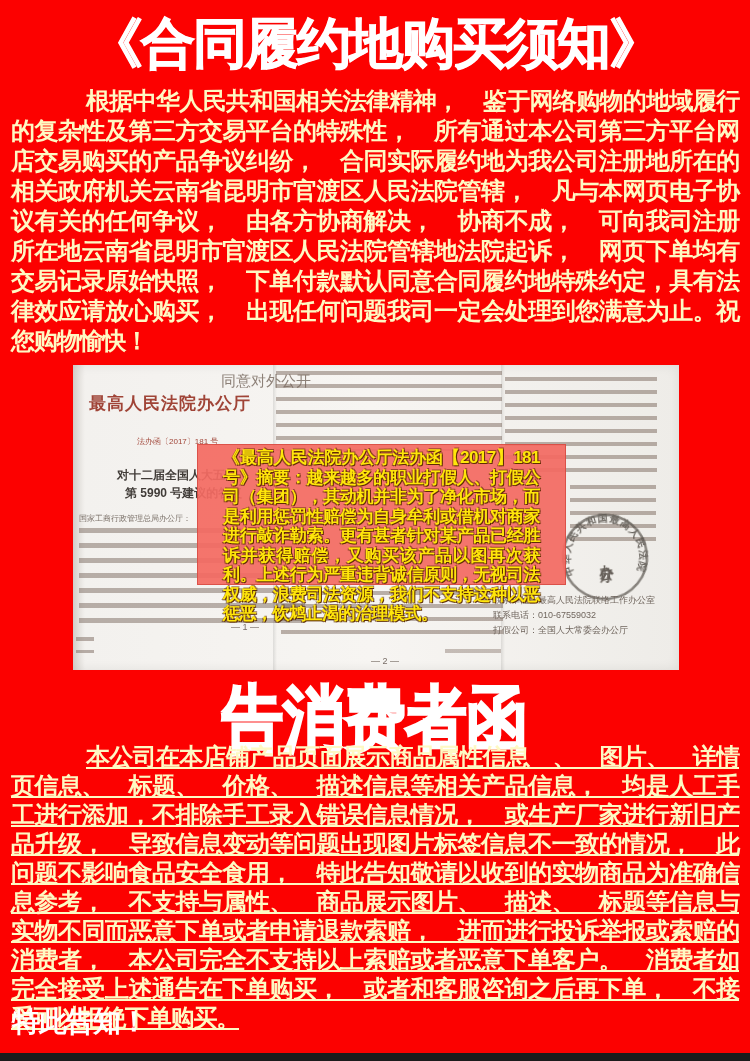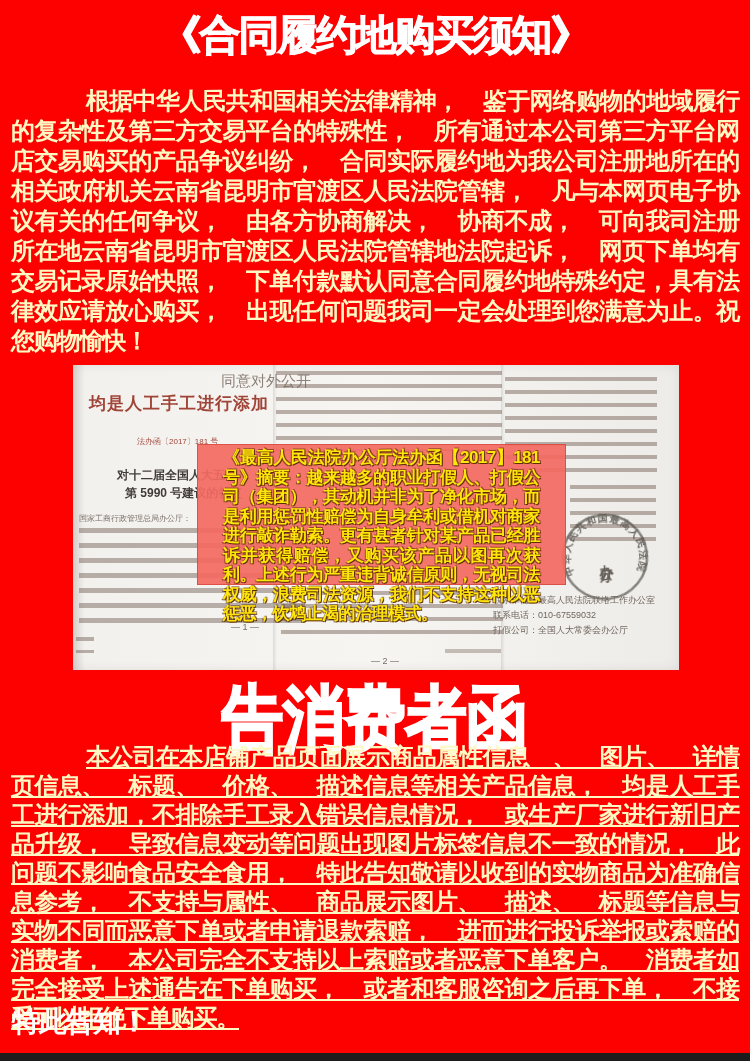--- a/index.html
+++ b/index.html
@@ -1,19 +1,19 @@
 <!DOCTYPE html>
 <html><head>
 <meta charset="utf-8">
 <style>
   html,body{margin:0;padding:0;}
   .page{position:relative;width:750px;height:1061px;background:#fc0100;overflow:hidden;
         font-family:"Liberation Sans","DejaVu Sans",sans-serif;}
   .main-title{position:absolute;top:8px;left:0;width:100%;text-align:center;
-        font-size:41px;font-weight:bold;color:#ffffff;letter-spacing:-2px;
+        font-size:54px;font-weight:bold;color:#ffffff;letter-spacing:-2px;
         -webkit-text-stroke:1px #ffffff;}
   .para{position:absolute;left:11px;width:728px;color:#fef9c3;font-weight:bold;
         font-size:24px;letter-spacing:-1.2px;text-align:justify;}
   #para1{top:86px;line-height:30px;text-indent:75px;}
   #para2{top:742px;line-height:29px;text-indent:75px;text-decoration:underline;}
   .closing{position:absolute;top:1003px;left:12px;font-size:28px;font-weight:bold;
         color:#ffffff;letter-spacing:-1px;}
   .sub-title{position:absolute;top:672px;left:0;width:100%;text-align:center;
         font-size:72px;font-weight:bold;color:#ffffff;-webkit-text-stroke:2.5px #ffffff;
         transform:scaleX(.85);}
@@ -66,21 +66,21 @@
 
   <div class="main-title">《合同履约地购买须知》</div>
 
   <div class="para" id="para1">根据中华人民共和国相关法律精神，　鉴于网络购物的地域履行的复杂性及第三方交易平台的特殊性，　所有通过本公司第三方平台网店交易购买的产品争议纠纷，　合同实际履约地为我公司注册地所在的相关政府机关云南省昆明市官渡区人民法院管辖，　凡与本网页电子协议有关的任何争议，　由各方协商解决，　协商不成，　可向我司注册所在地云南省昆明市官渡区人民法院管辖地法院起诉，　网页下单均有交易记录原始快照，　下单付款默认同意合同履约地特殊约定，具有法律效应请放心购买，　出现任何问题我司一定会处理到您满意为止。祝您购物愉快！</div>
 
   <div class="doc">
     <div class="fold fold1"></div>
     <div class="fold fold2"></div>
 
     <div class="approval">同意对外公开</div>
-    <div class="letterhead">均是人工手工进行添加</div>
+    <div class="letterhead">最高人民法院办公厅</div>
     <div class="doc-number">法办函〔2017〕181 号</div>
     <div class="subject subject1">对十二届全国人大五</div>
     <div class="subject subject2">第 5990 号建议的答复</div>
     <div class="addressee">国家工商行政管理总局办公厅：</div>
 
     <div class="rows rows15 b-left"></div>
     <div class="rows b-midtop"></div>
     <div class="rows b-midbot"></div>
     <div class="rows b-righttop"></div>
     <div class="rows b-rightmid"></div>

